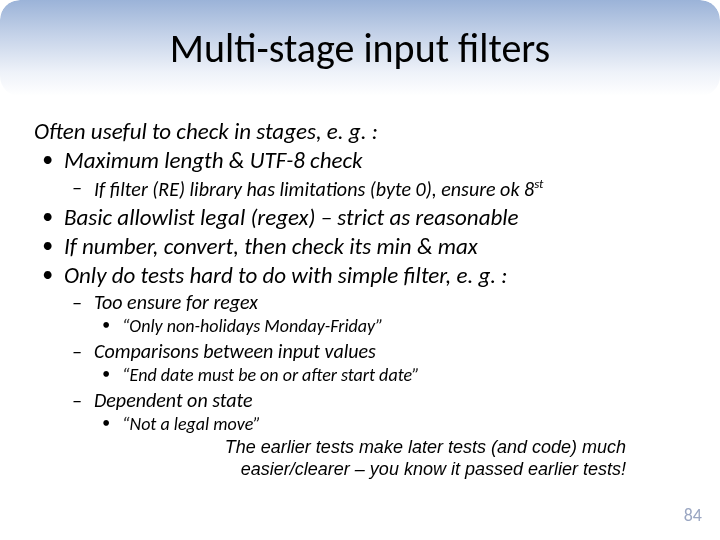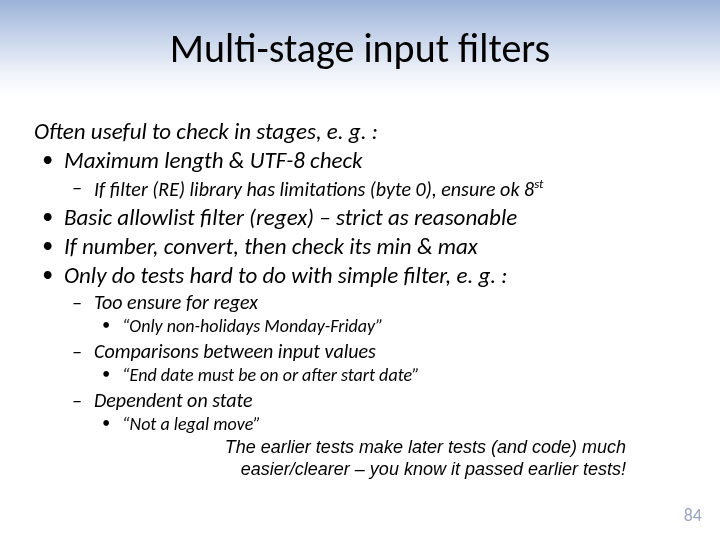--- a/index.html
+++ b/index.html
@@ -1,15 +1,15 @@
 <!DOCTYPE html>
 <html><head>
 <meta charset="utf-8">
 <style>
-  * { margin: 0; padding: 0; box-sizing: border-box; }
+  * { margin: 0; padding: 0; box-sizing: border-box; border-radius: 20px; }
   html, body { width: 720px; height: 540px; overflow: hidden; }
   body {
     font-family: Calibri, "Segoe UI", Arial, sans-serif;
     background: #ffffff;
     color: #000000;
     position: relative;
   }
   .slide {
     width: 720px;
     height: 540px;
@@ -113,21 +113,21 @@
 
       <li class="b1">
         <span>Maximum length &amp; UTF-8 check</span>
       </li>
 
       <li class="b2">
         <span>If filter (RE) library has limitations (byte 0), ensure ok 8</span><span class="sup">st</span>
       </li>
 
       <li class="b1">
-        <span>Basic allowlist filter (regex) – strict as reasonable</span>
+        <span>Basic allowlist legal (regex) – strict as reasonable</span>
       </li>
 
       <li class="b1">
         <span>If number, convert, then check its min &amp; max</span>
       </li>
 
       <li class="b1">
         <span>Only do tests hard to do with simple filter, e. g. :</span>
       </li>
 

